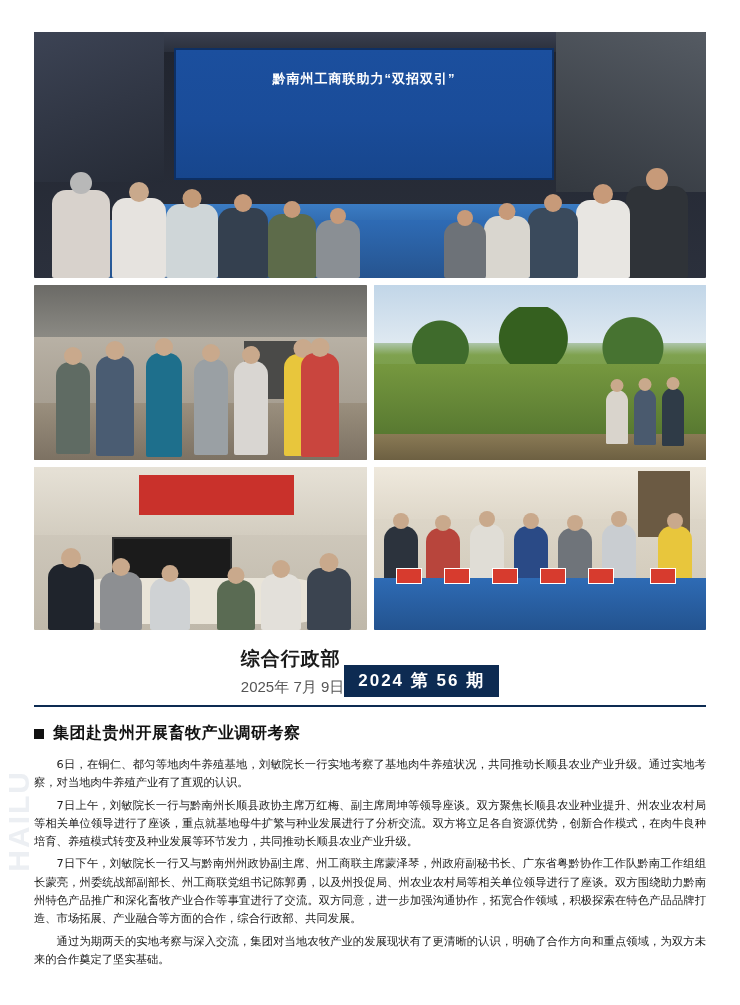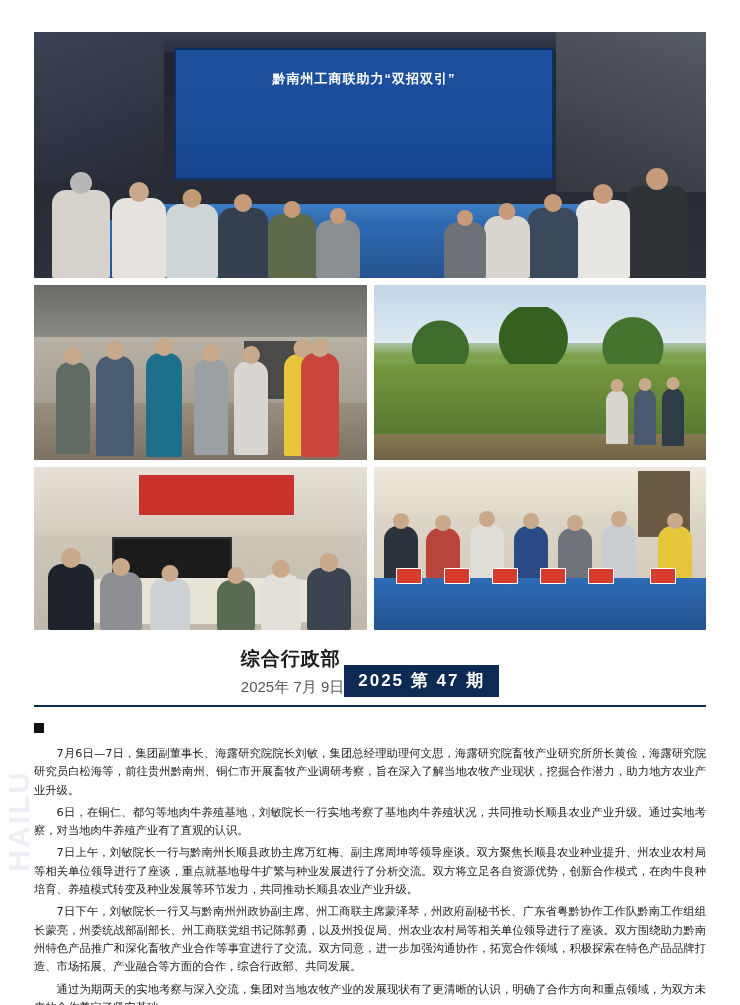--- a/index.html
+++ b/index.html
@@ -317,29 +317,29 @@
         <div class="card" style="right:30px;"></div>
       </div>
     </div>
   </div>
 
   <div class="meta">
     <div>
       <div class="dept">综合行政部</div>
       <div class="date">2025年 7月 9日</div>
     </div>
-    <div class="issue">2025  第 47 期</div>
+    <div class="issue">2024  第 56 期</div>
   </div>
   <div class="rule"></div>
 
   <div class="title-row">
     <span class="bullet"></span>
+    <span class="title">集团赴贵州开展畜牧产业调研考察</span>
   </div>
 
   <div class="body">
-    <p>7月6日—7日，集团副董事长、海露研究院院长刘敏，集团总经理助理何文思，海露研究院畜牧产业研究所所长黄俭，海露研究院研究员白松海等，前往贵州黔南州、铜仁市开展畜牧产业调研考察，旨在深入了解当地农牧产业现状，挖掘合作潜力，助力地方农业产业升级。</p>
     <p>6日，在铜仁、都匀等地肉牛养殖基地，刘敏院长一行实地考察了基地肉牛养殖状况，共同推动长顺县农业产业升级。通过实地考察，对当地肉牛养殖产业有了直观的认识。</p>
     <p>7日上午，刘敏院长一行与黔南州长顺县政协主席万红梅、副主席周坤等领导座谈。双方聚焦长顺县农业种业提升、州农业农村局等相关单位领导进行了座谈，重点就基地母牛扩繁与种业发展进行了分析交流。双方将立足各自资源优势，创新合作模式，在肉牛良种培育、养殖模式转变及种业发展等环节发力，共同推动长顺县农业产业升级。</p>
     <p>7日下午，刘敏院长一行又与黔南州州政协副主席、州工商联主席蒙泽琴，州政府副秘书长、广东省粤黔协作工作队黔南工作组组长蒙亮，州委统战部副部长、州工商联党组书记陈郭勇，以及州投促局、州农业农村局等相关单位领导进行了座谈。双方围绕助力黔南州特色产品推广和深化畜牧产业合作等事宜进行了交流。双方同意，进一步加强沟通协作，拓宽合作领域，积极探索在特色产品品牌打造、市场拓展、产业融合等方面的合作，综合行政部、共同发展。</p>
     <p>通过为期两天的实地考察与深入交流，集团对当地农牧产业的发展现状有了更清晰的认识，明确了合作方向和重点领域，为双方未来的合作奠定了坚实基础。</p>
   </div>
 
 </div>
 
 </body></html>

